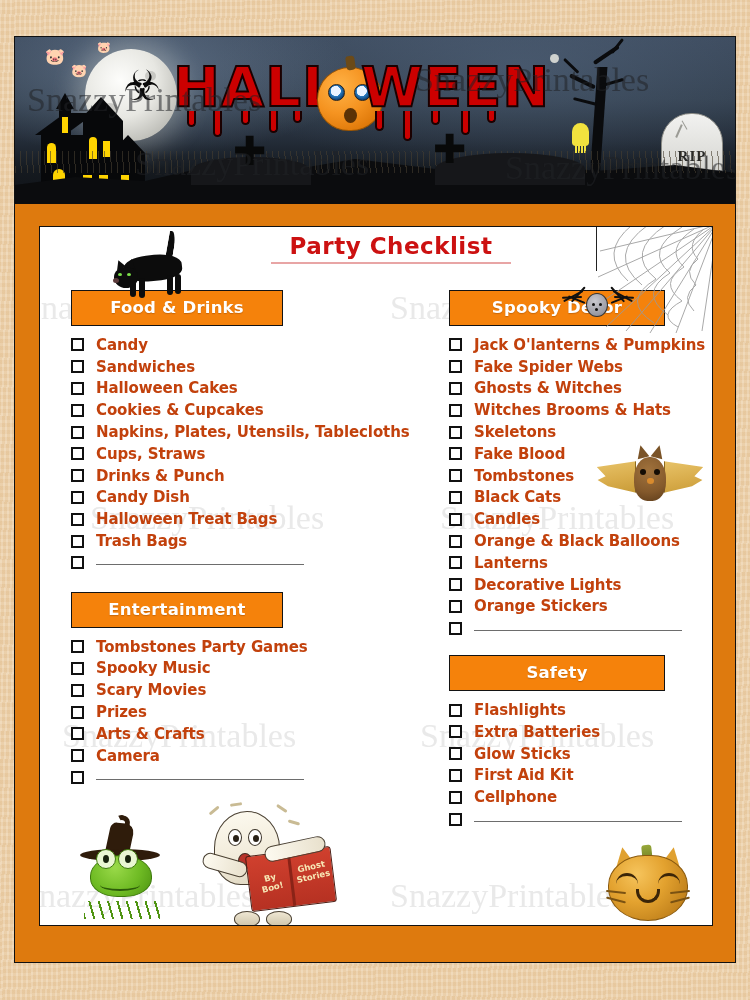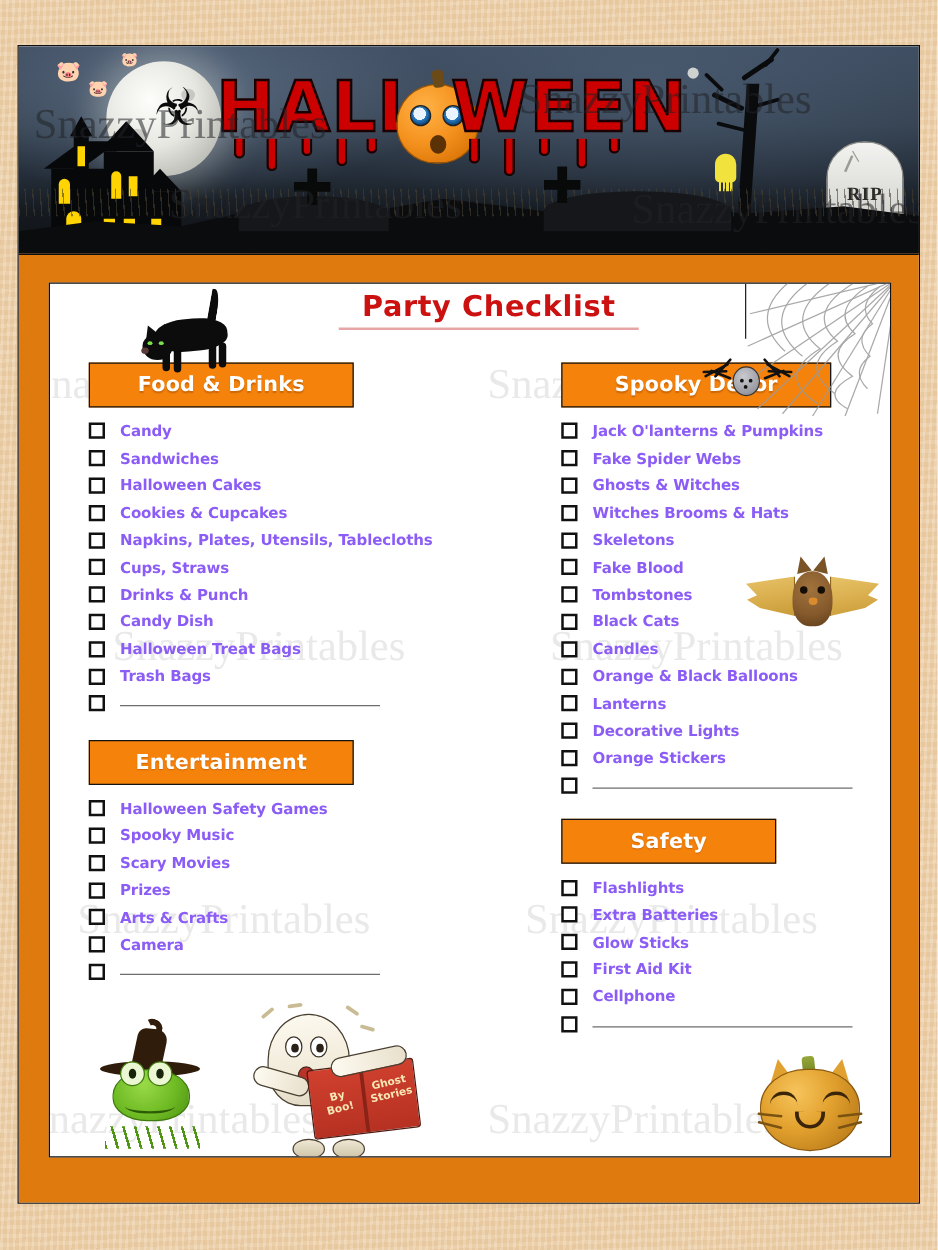--- a/index.html
+++ b/index.html
@@ -216,21 +216,21 @@
     min-height: 21.8px;
     position: relative;
   }
   .cb {
     width: 13px; height: 13px; flex: 0 0 13px;
     border: 2.4px solid #111; background: #fff;
     margin-right: 12px;
   }
   .lbl {
     font-family: "DejaVu Sans", sans-serif;
-    font-weight: bold; font-size: 12px; color: #8b5cf6;
+    font-weight: bold; font-size: 15px; color: #c2410c;
     letter-spacing: -.1px; white-space: nowrap;
   }
   .rule {
     flex: 1; height: 0; border-bottom: 1.6px solid #6d6d6d;
     margin-right: 24px; margin-top: 4px; max-width: 208px;
   }
 
   
   .art { position: absolute; z-index: 6; pointer-events: none; }
 
@@ -679,21 +679,21 @@
             <li>
                 <span class="cb"></span>
                 <span class="rule"></span>
               </li>
           </ul>
 
           <div class="sec-head" style="width:212px; margin-top:18px;">Entertainment</div>
           <ul class="items">
             <li>
                 <span class="cb"></span>
-                <span class="lbl">Halloween Safety Games</span>
+                <span class="lbl">Tombstones Party Games</span>
               </li>
             <li>
                 <span class="cb"></span>
                 <span class="lbl">Spooky Music</span>
               </li>
             <li>
                 <span class="cb"></span>
                 <span class="lbl">Scary Movies</span>
               </li>
             <li>
@@ -770,21 +770,21 @@
             <li>
                 <span class="cb"></span>
                 <span class="lbl">Orange Stickers</span>
               </li>
             <li>
                 <span class="cb"></span>
                 <span class="rule"></span>
               </li>
           </ul>
 
-          <div class="sec-head" style="width:172px; margin-top:16px;">Safety</div>
+          <div class="sec-head" style="width:216px; margin-top:16px;">Safety</div>
           <ul class="items">
             <li>
                 <span class="cb"></span>
                 <span class="lbl">Flashlights</span>
               </li>
             <li>
                 <span class="cb"></span>
                 <span class="lbl">Extra Batteries</span>
               </li>
             <li>

